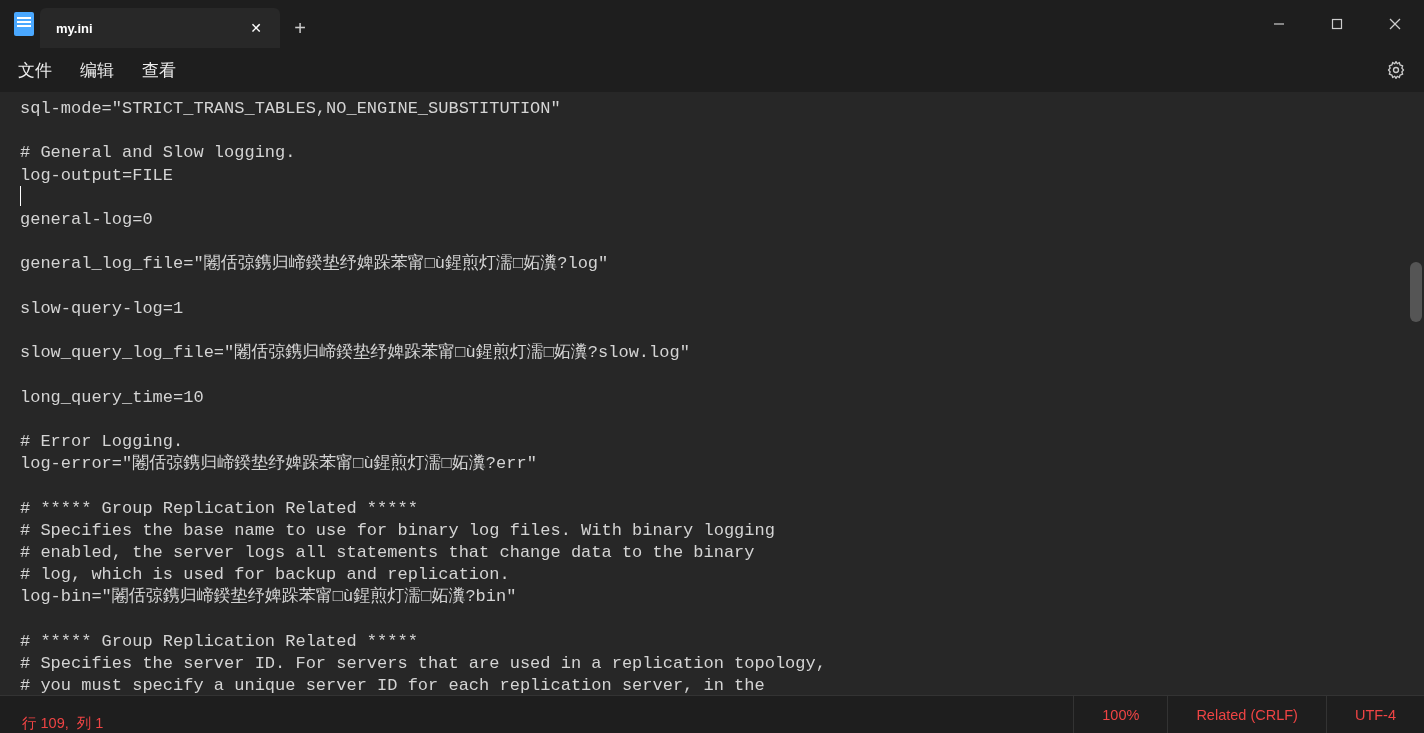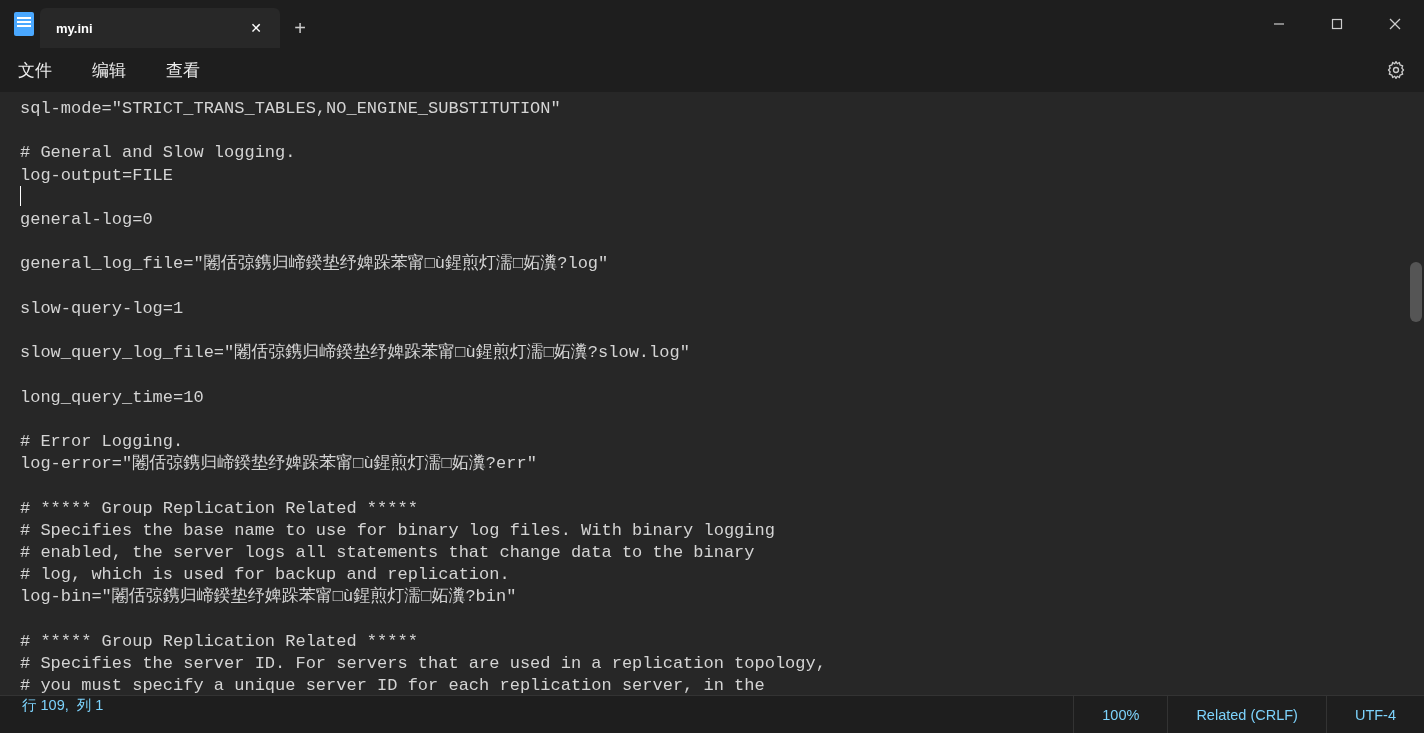--- a/index.html
+++ b/index.html
@@ -87,21 +87,21 @@
     font-size: 13px;
   }
 
   
   .menubar {
     height: 44px;
     background: #1e1e1e;
     display: flex;
     align-items: center;
     padding-left: 12px;
-    gap: 28px;
+    gap: 16px;
     font-size: 17px;
   }
   .menubar .menu-item { color: #eee; padding: 6px 6px; }
   .menubar .spacer { flex: 1; }
   .settings-icon {
     width: 44px;
     display: flex;
     align-items: center;
     justify-content: center;
     margin-right: 6px;
@@ -148,23 +148,23 @@
     height: 60px;
     background: #555;
     border-radius: 6px;
   }
 
   
   .statusbar {
     height: 38px;
     background: #1e1e1e;
     display: flex;
-    align-items: flex-start;
+    align-items: flex-end;
     font-size: 14.5px;
-    color: #7dd3fc;
+    color: #ef4444;
     border-top: 1px solid #333;
   }
   .status-left { padding-left: 22px; }
   .status-right { margin-left: auto; display: flex; align-items: stretch; height: 100%; padding-left: 40px; }
   .status-cell {
     display: flex;
     align-items: center;
     padding: 0 28px;
     border-left: 1px solid #333;
     height: 100%;

